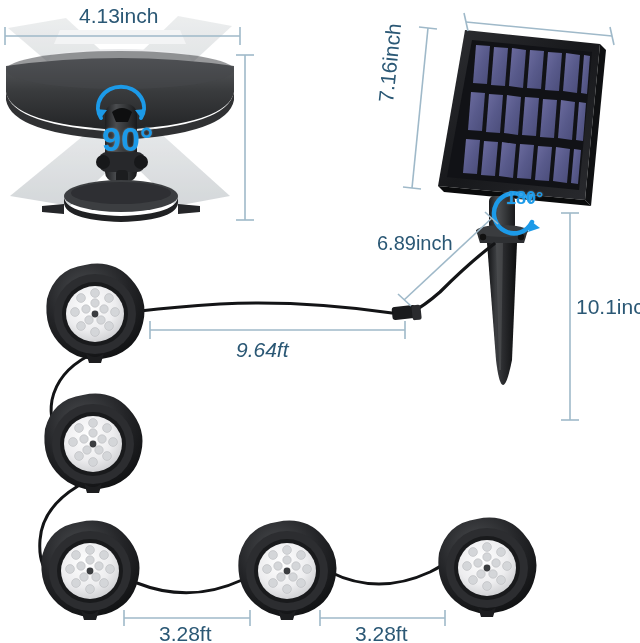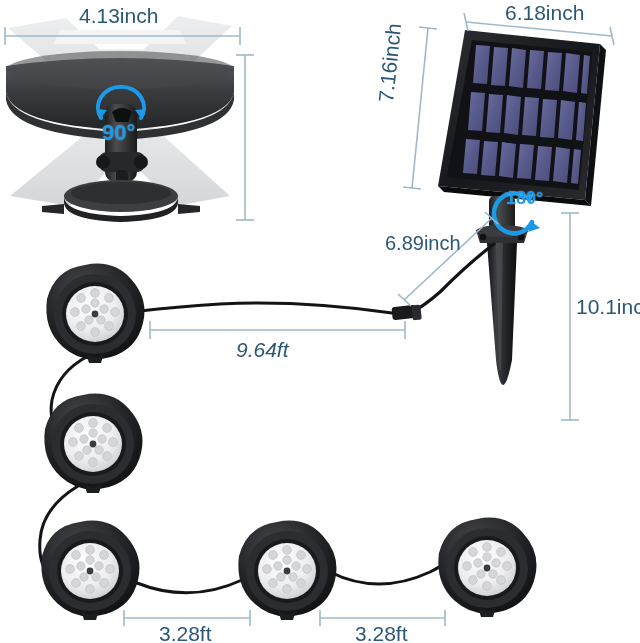--- a/index.html
+++ b/index.html
@@ -352,31 +352,30 @@
 
       <line x1="320" y1="618" x2="445" y2="618"></line>
       <line x1="320" y1="610" x2="320" y2="626"></line>
       <line x1="445" y1="610" x2="445" y2="626"></line>
     </g>
   </svg>
 
   <div class="dim-label" style="left:79px; top:4px;">4.13inch</div>
 
 
-  <div class="dim-label" style="left:505px; top:1px;">6.18inch</div>
 
   <div class="dim-label" style="left:374px; top:101px; transform:rotate(-84deg); transform-origin:left top;">7.16inch</div>
 
-  <div class="dim-label small" style="left:385px; top:232px;">6.89inch</div>
+  <div class="dim-label small" style="left:377px; top:232px;">6.89inch</div>
 
   <div class="dim-label" style="left:576px; top:295px;">10.1inch</div>
 
   <div class="dim-label" style="left:236px; top:338px;font-style:italic;">9.64ft</div>
 
   <div class="dim-label" style="left:159px; top:622px;">3.28ft</div>
 
   <div class="dim-label" style="left:355px; top:622px;">3.28ft</div>
 
-  <div class="rot-label" style="left:102px; top:120px; font-size:22px;">90°</div>
+  <div class="rot-label" style="left:102px; top:120px; font-size:34px;">90°</div>
 
   <div class="rot-label" style="left:506px; top:188px; font-size:18px;">180°</div>
 
 </div>
 
 </body></html>

